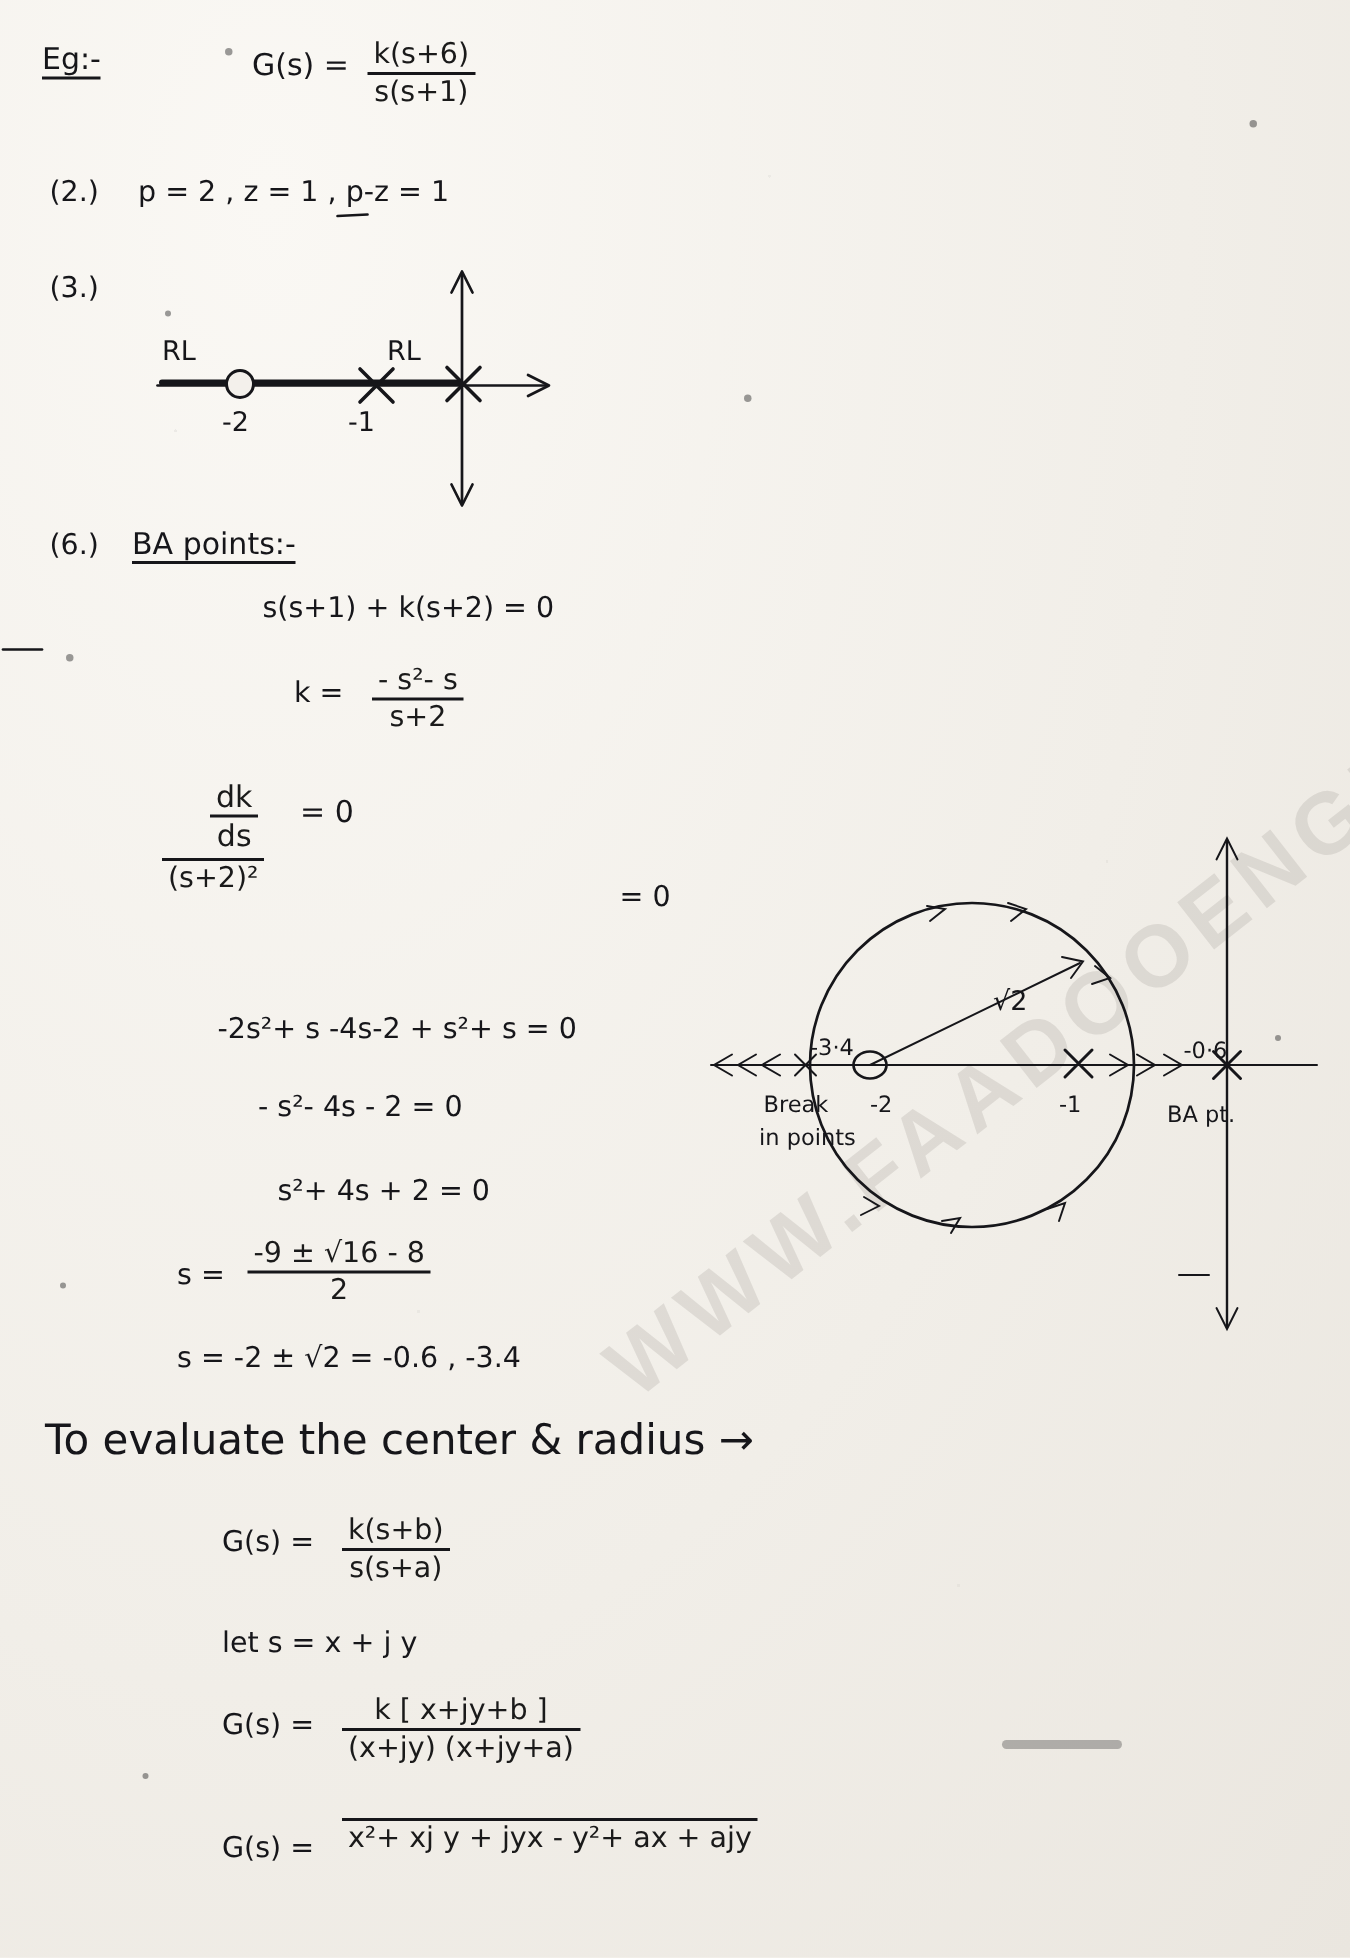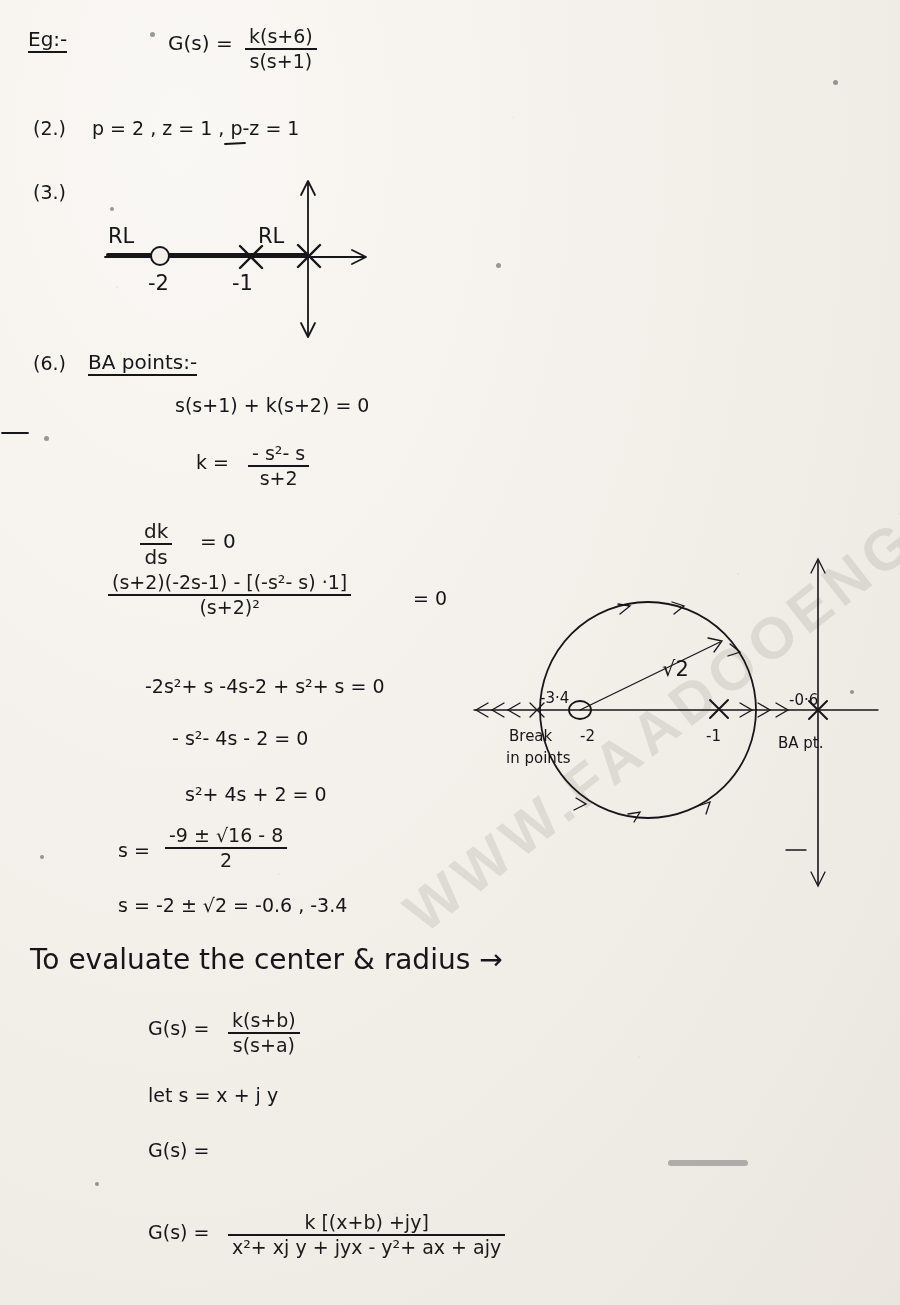--- a/index.html
+++ b/index.html
@@ -39,21 +39,21 @@
     white-space:nowrap;
     pointer-events:none;
   }
   .hw{
     position:absolute;
     font-family:"DejaVu Sans", sans-serif;
     color:#16161a;
     white-space:nowrap;
     line-height:1.1;
   }
-  .s18{font-size:21px;}
+  .s18{font-size:18px;}
   .s19{font-size:19px;}
   .s20{font-size:20px;}
   .s21{font-size:28px;}
   .s15{font-size:15px;}
   .u{border-bottom:2px solid #16161a;padding-bottom:1px;}
   .frac{
     position:absolute;
     text-align:center;
     font-family:"DejaVu Sans", sans-serif;
     line-height:1.15;
@@ -121,21 +121,20 @@
     <span class="den">s+2</span>
   </div>
 
   <div class="frac s20" style="left:140px;top:520px;">
     <span class="num">dk</span>
     <span class="den">ds</span>
   </div>
   <div class="hw s20" style="left:200px;top:530px;">= 0</div>
 
   <div class="frac s19" style="left:108px;top:572px;">
-    <span class="num">(s+2)(-2s-1) - [(-s²- s) ·1]</span>
     <span class="den">(s+2)²</span>
   </div>
   <div class="hw s19" style="left:413px;top:588px;">= 0</div>
 
   <div class="hw s19" style="left:145px;top:676px;">-2s²+ s -4s-2 + s²+ s = 0</div>
   <div class="hw s19" style="left:172px;top:728px;">- s²- 4s - 2 = 0</div>
   <div class="hw s19" style="left:185px;top:784px;">s²+ 4s + 2 = 0</div>
 
   <div class="hw s19" style="left:118px;top:840px;">s =</div>
   <div class="frac s19" style="left:165px;top:825px;">
@@ -196,24 +195,27 @@
 
   <div class="hw s19" style="left:148px;top:1018px;">G(s) =</div>
   <div class="frac s19" style="left:228px;top:1010px;">
     <span class="num">k(s+b)</span>
     <span class="den">s(s+a)</span>
   </div>
 
   <div class="hw s19" style="left:148px;top:1085px;">let s =  x + j y</div>
 
   <div class="hw s19" style="left:148px;top:1140px;">G(s) =</div>
+  <div class="frac s19" style="left:228px;top:1130px;">
+    <span class="num">k [ x+jy+b ]</span>
+    <span class="den">(x+jy) (x+jy+a)</span>
+  </div>
 
   <div class="hw s19" style="left:148px;top:1222px;">G(s) =</div>
   <div class="frac s19" style="left:228px;top:1212px;">
-    <span class="num">k [(x+b) +jy]</span>
     <span class="den">x²+ xj y + jyx - y²+ ax + ajy</span>
   </div>
 
   <svg style="left:0;top:425px;width:60px;height:30px;">
     <path class="ink" d="M2 8 L28 8"></path>
   </svg>
   <div class="blot" style="left:44px;top:436px;width:5px;height:5px;"></div>
   <div class="blot" style="left:150px;top:32px;width:5px;height:5px;"></div>
   <div class="blot" style="left:833px;top:80px;width:5px;height:5px;"></div>
   <div class="blot" style="left:496px;top:263px;width:5px;height:5px;"></div>

